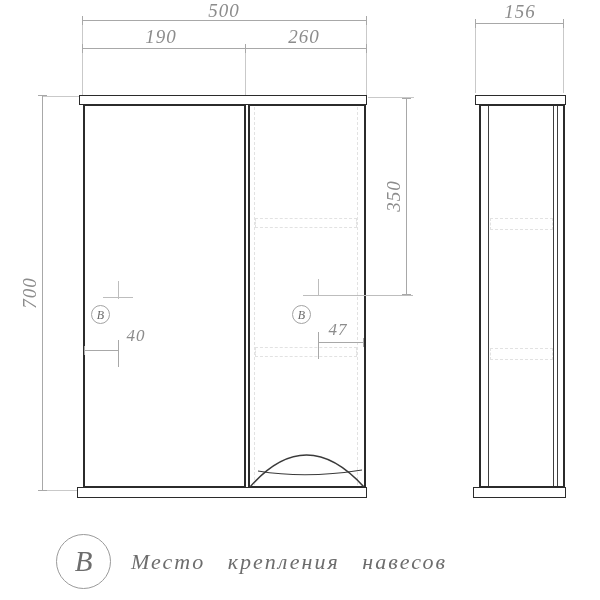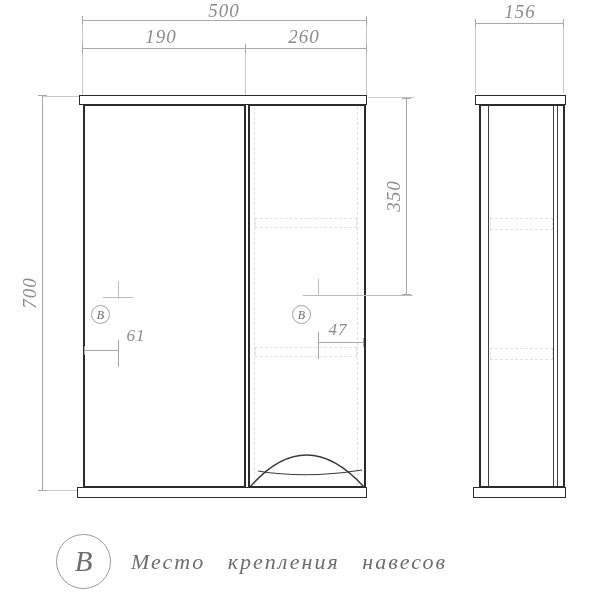--- a/index.html
+++ b/index.html
@@ -86,21 +86,21 @@
   <div class="thin" style="left:77px;top:487px;width:290px;height:11px;"></div>
 
   <div class="cross-v" style="left:118px;top:281px;height:18px;"></div>
   <div class="cross-h" style="left:103px;top:297px;width:30px;"></div>
   <div class="mark-circle" style="left:91px;top:305px;width:19px;height:19px;">
     <span class="mark-letter">В</span>
   </div>
   <div class="hline" style="left:84px;top:350px;width:34px;"></div>
   <div class="vline" style="left:118px;top:340px;height:27px;"></div>
   <div class="tickv" style="left:84px;top:346px;"></div>
-  <span class="dim-label small" style="left:136px;top:336px;">61</span>
+  <span class="dim-label small" style="left:136px;top:336px;">40</span>
 
   <div class="cross-v" style="left:318px;top:279px;height:17px;"></div>
   <div class="cross-h" style="left:303px;top:295px;width:110px;"></div>
   <div class="mark-circle" style="left:292px;top:305px;width:19px;height:19px;">
     <span class="mark-letter">В</span>
   </div>
   <div class="hline" style="left:318px;top:342px;width:46px;"></div>
   <div class="vline" style="left:318px;top:332px;height:27px;"></div>
   <div class="tickv" style="left:363px;top:338px;"></div>
   <span class="dim-label small" style="left:338px;top:330px;">47</span>

